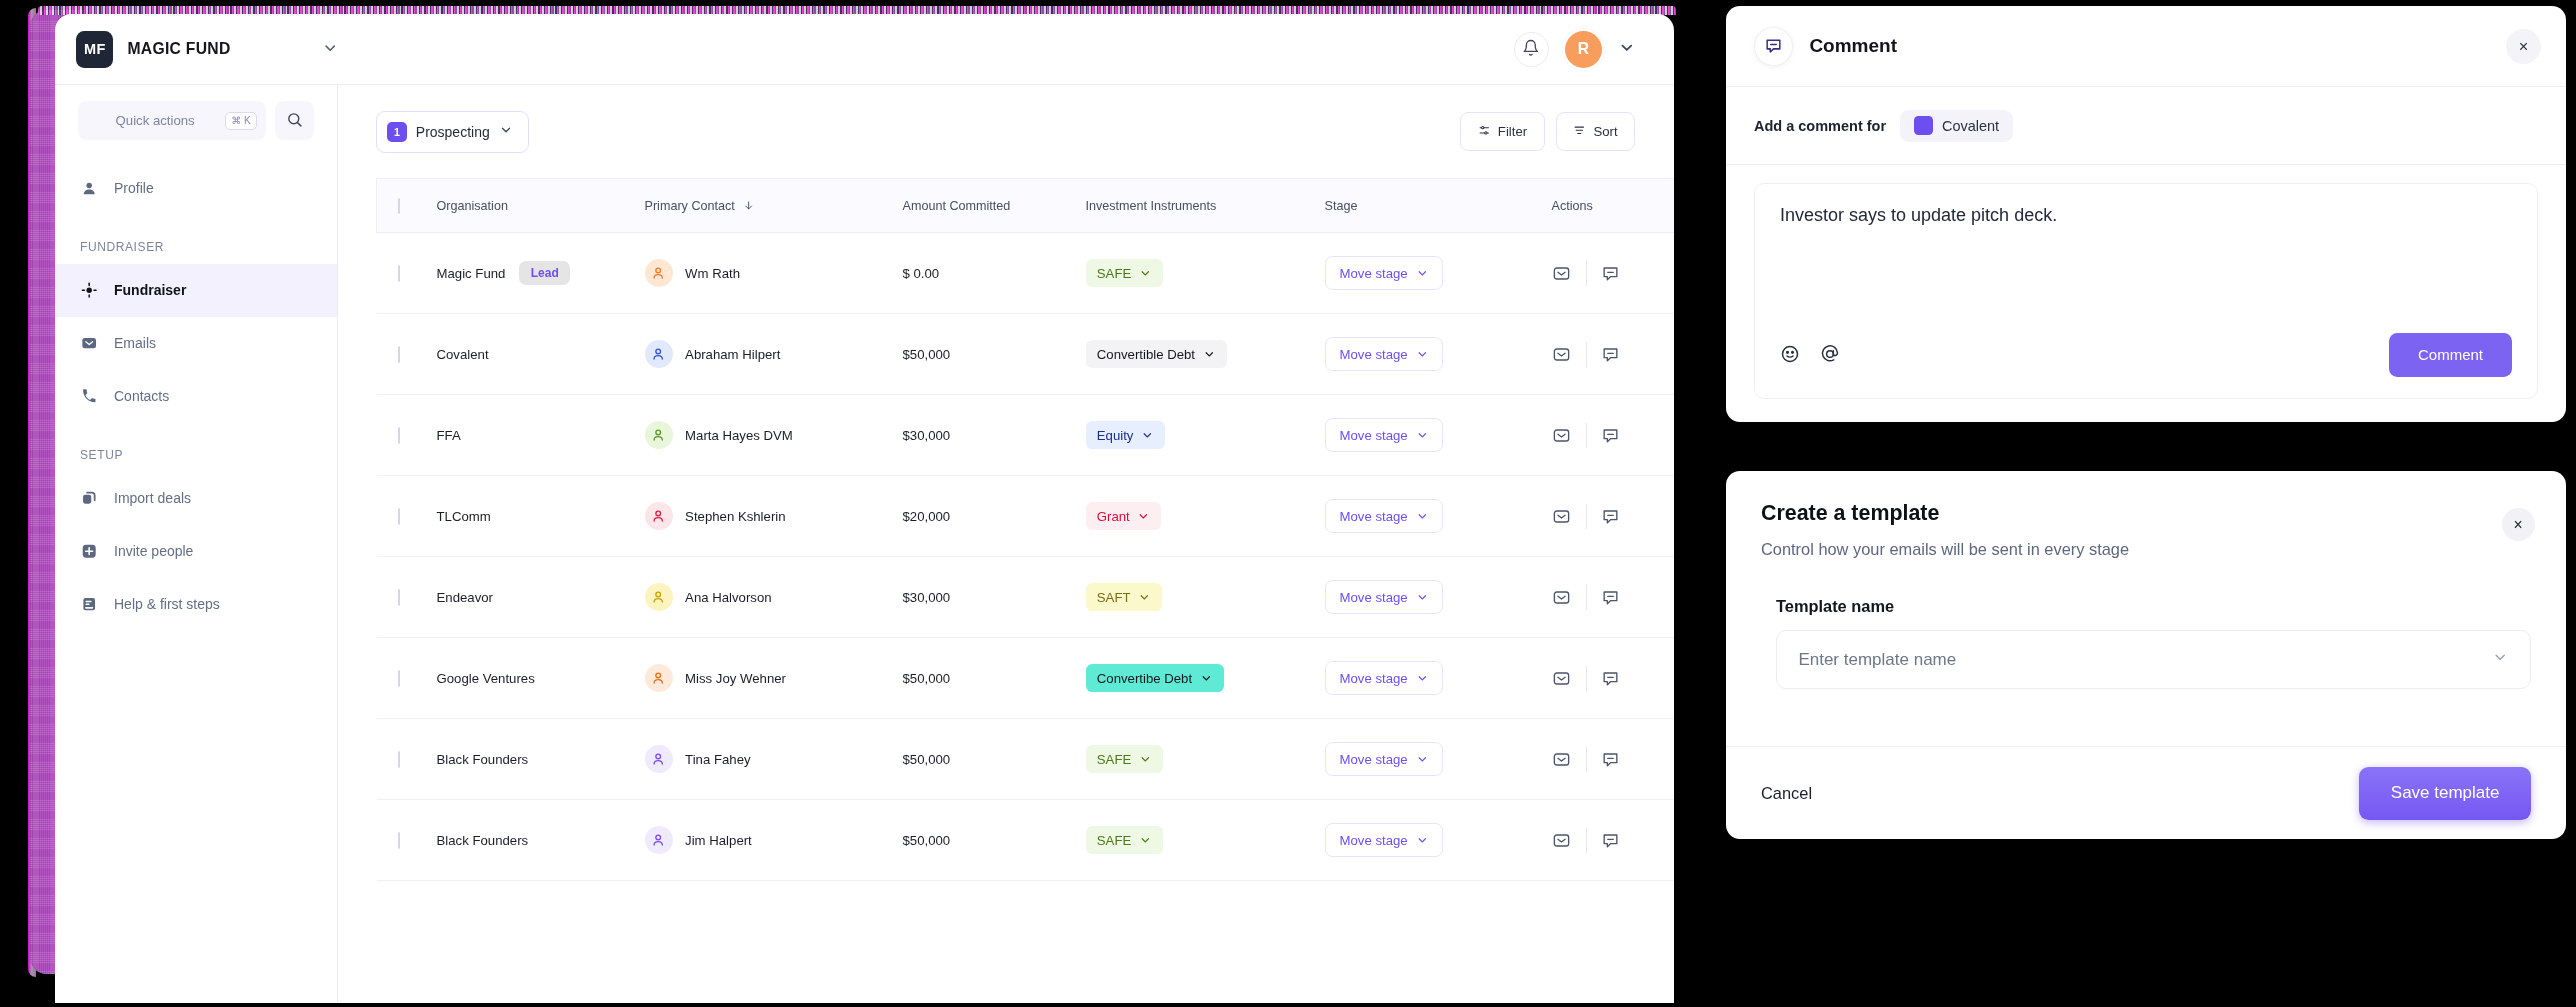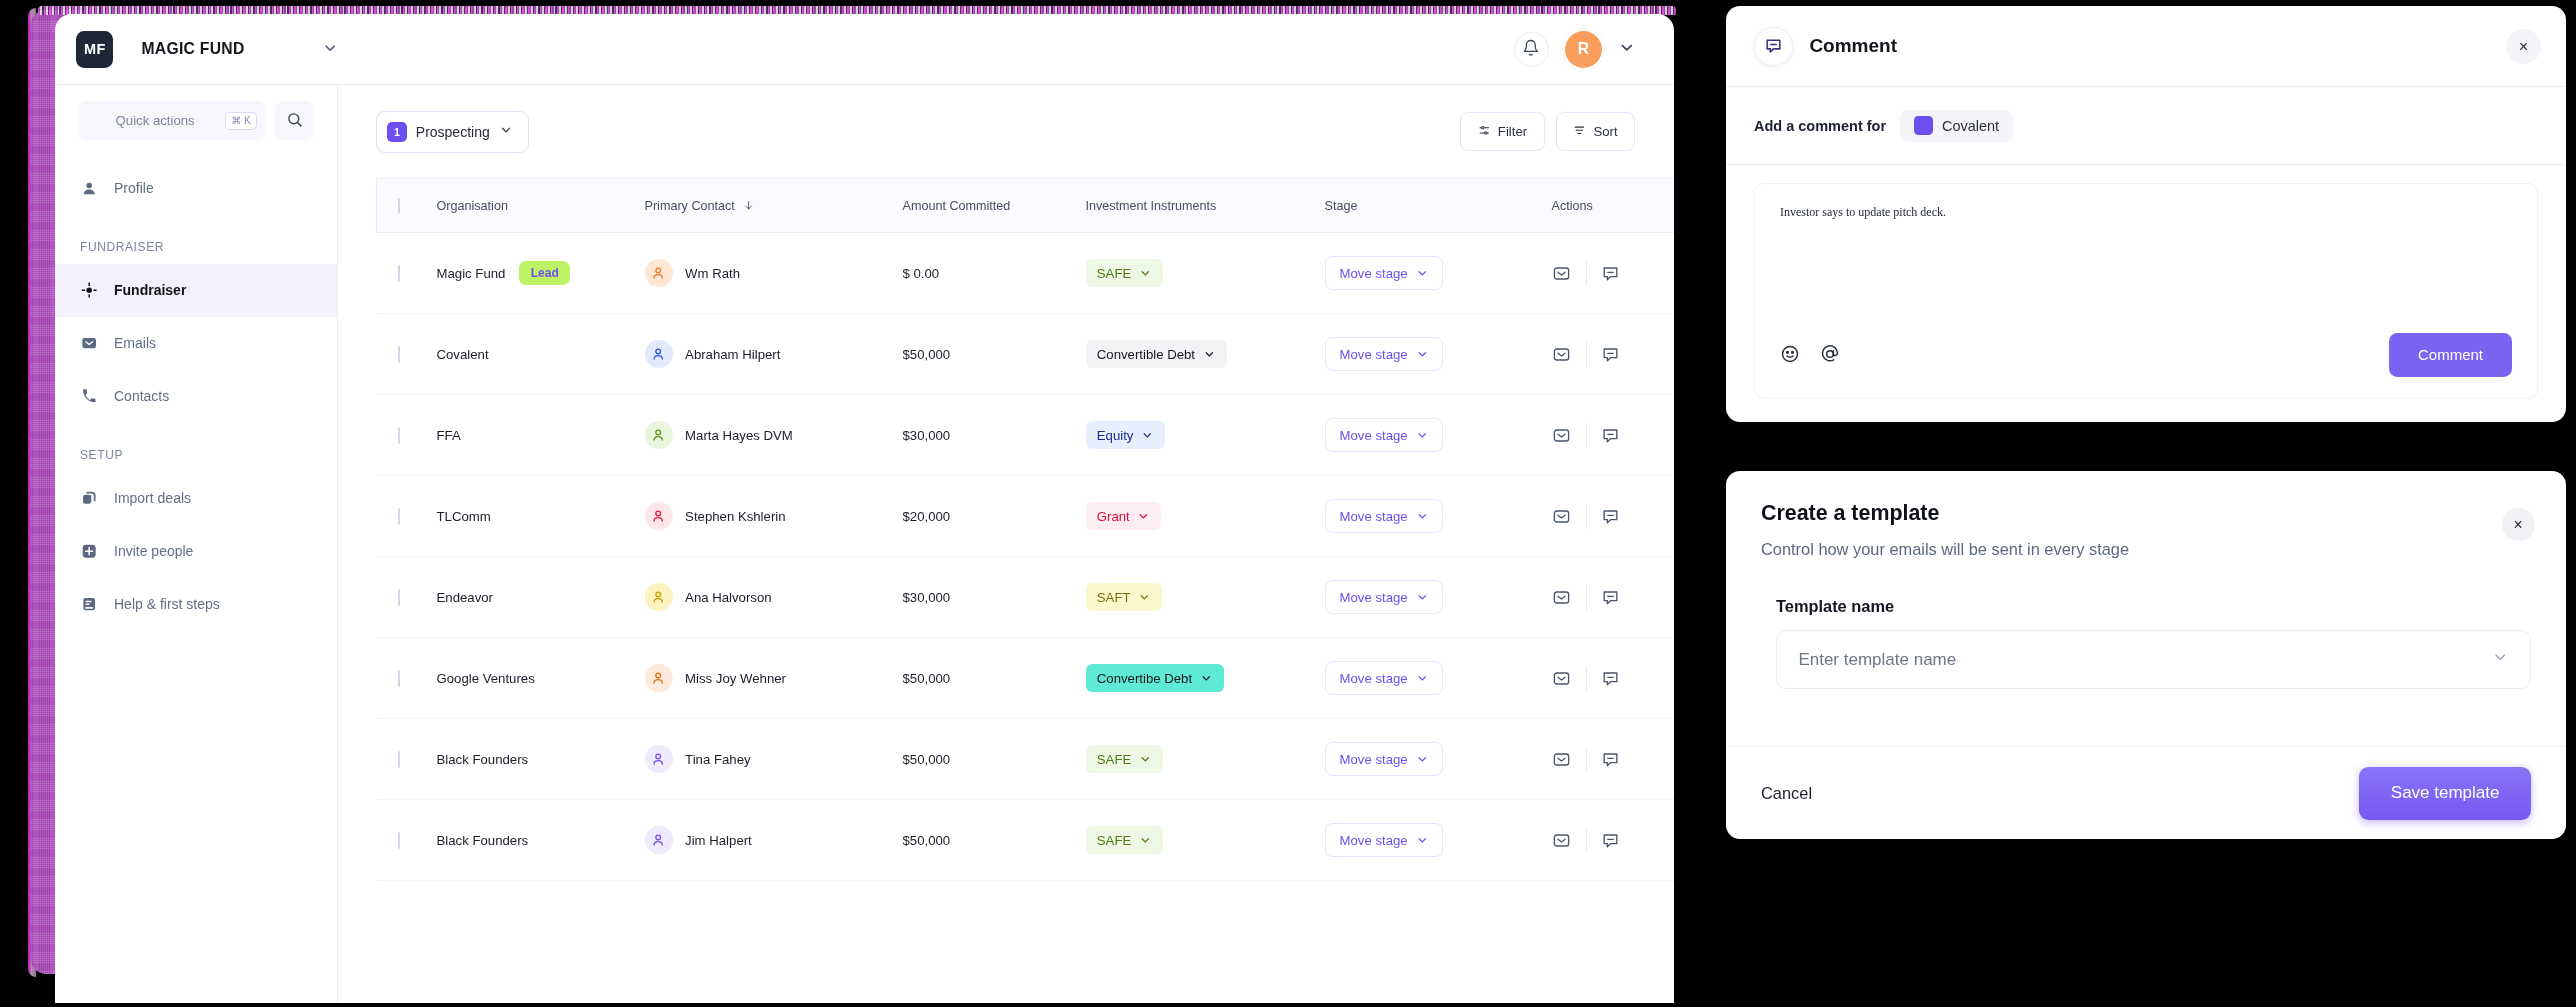--- a/index.html
+++ b/index.html
@@ -41,21 +41,21 @@
     overflow: hidden;
     display: flex; flex-direction: column;
   }
 
   
   .topbar {
     height: 71px; flex: 0 0 71px;
     display: flex; align-items: center;
     border-bottom: 0.6px solid #ecebf6;
   }
-  .brand { width: 283px; display:flex; align-items:center; gap:28px; padding-left: 21.4px; }
+  .brand { width: 283px; display:flex; align-items:center; gap:14px; padding-left: 21.4px; }
   .brand-logo {
     width: 37px; height: 37px; border-radius: 8.2px; background:#1f2736;
     color:#fff; font-size: 14.5px; font-weight: 700; letter-spacing:0.3px;
     display:flex; align-items:center; justify-content:center;
   }
   .brand-name { font-size: 15.7px; font-weight:600; color:#15161c; letter-spacing:0.3px; flex:1; }
   .chev { color:#56617a; }
   .topbar-spacer { flex:1; }
   .topbar-right { display:flex; align-items:center; gap:16.4px; padding-right: 38px; }
   .bell-btn {
@@ -153,21 +153,21 @@
   .col-org { width: 208px; }
   .col-contact { width: 258px; margin-top: 21px; }
   .col-amount { width: 183px; }
   .col-instr { width: 239px; }
   .col-stage { width: 227px; }
   .col-actions { width: 151px; }
 
   .chkbox { width:21.4px;height:21.4px;border:0.9px solid #d6d4e8;border-radius:5.7px; background:#fff; }
   .org-cell { display:flex; align-items:center; gap:14px; }
   .badge-lead {
-    background:#bef264; color:#6d4ff0; font-size:12px; font-weight:600;
+    background:#e5e5e5; color:#6d4ff0; font-size:12px; font-weight:600;
     border-radius:7px; padding:5px 11.3px;
   }
   .contact-cell { display:flex; align-items:center; gap:12.6px; }
   .av {
     width:28px;height:28px;border-radius:50%; display:flex;align-items:center;justify-content:center;
   }
   .pill {
     display:inline-flex; align-items:center; gap:7.6px;
     border-radius:6.3px; padding:6.3px 11.3px; font-size:13.2px; font-weight:500;
   }
@@ -211,21 +211,21 @@
     display:inline-flex;align-items:center;gap:8.8px;
     background:#f4f3fa;border-radius:8.8px;padding:6.3px 14px;
     font-size:14.5px;color:#2b3040;font-weight:500;
   }
   .org-chip-logo { width:19px;height:19px;border-radius:4.4px;background:#6d4ff0; }
   .cp-body { flex:1; padding: 17.6px 28px 23px 28px; display:flex; }
   .cp-editor {
     flex:1; border:0.6px solid #efeef7; border-radius:10px;
     padding: 21.4px 25px; display:flex; flex-direction:column;
   }
-  .cp-text { font-size:12px; color:#23283a; flex:1;font-family:Liberation Serif, serif; }
+  .cp-text { font-size:18px; color:#23283a; flex:1; }
   .cp-foot { display:flex; align-items:center; gap:20px; }
   .cp-foot-icons { display:flex; align-items:center; gap:20px; color:#2b3040; }
   .cp-foot-spacer { flex:1; }
   .btn-comment {
     background:#7c63f2; color:#fff; border:none; border-radius:8.2px;
     height:44px; padding:0 29px; font-size:15px; font-weight:500;
   }
 
   
   .tpl-modal {

